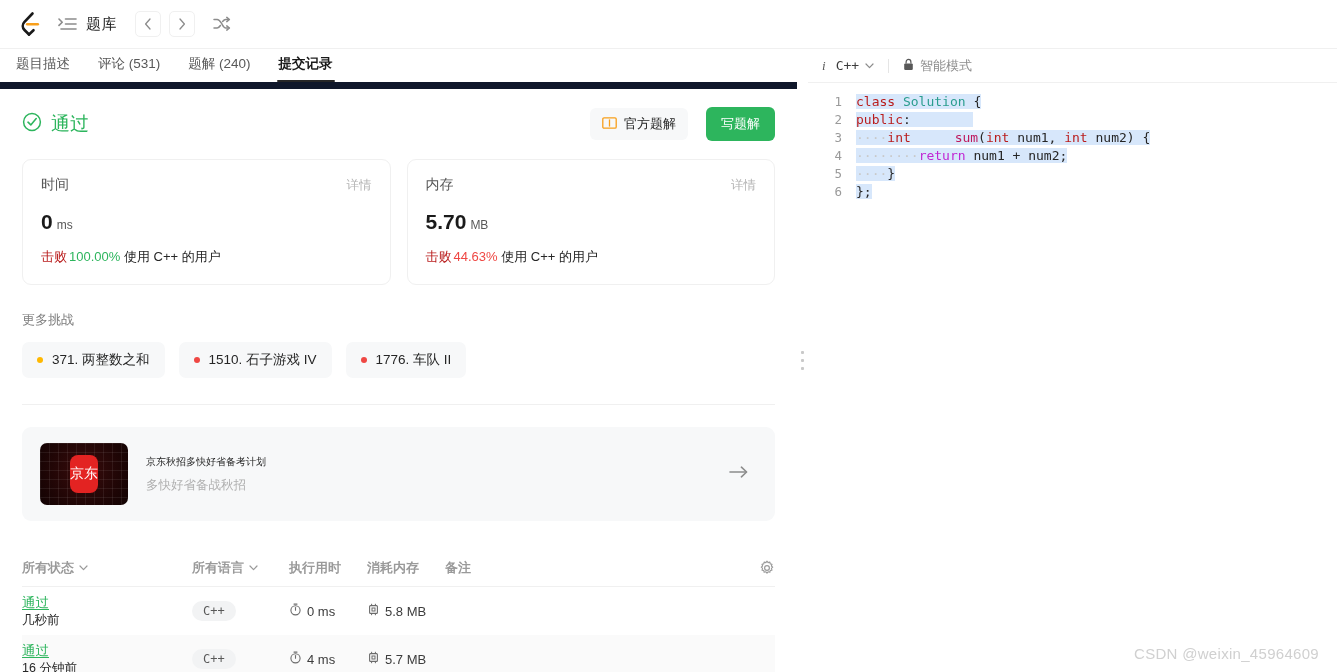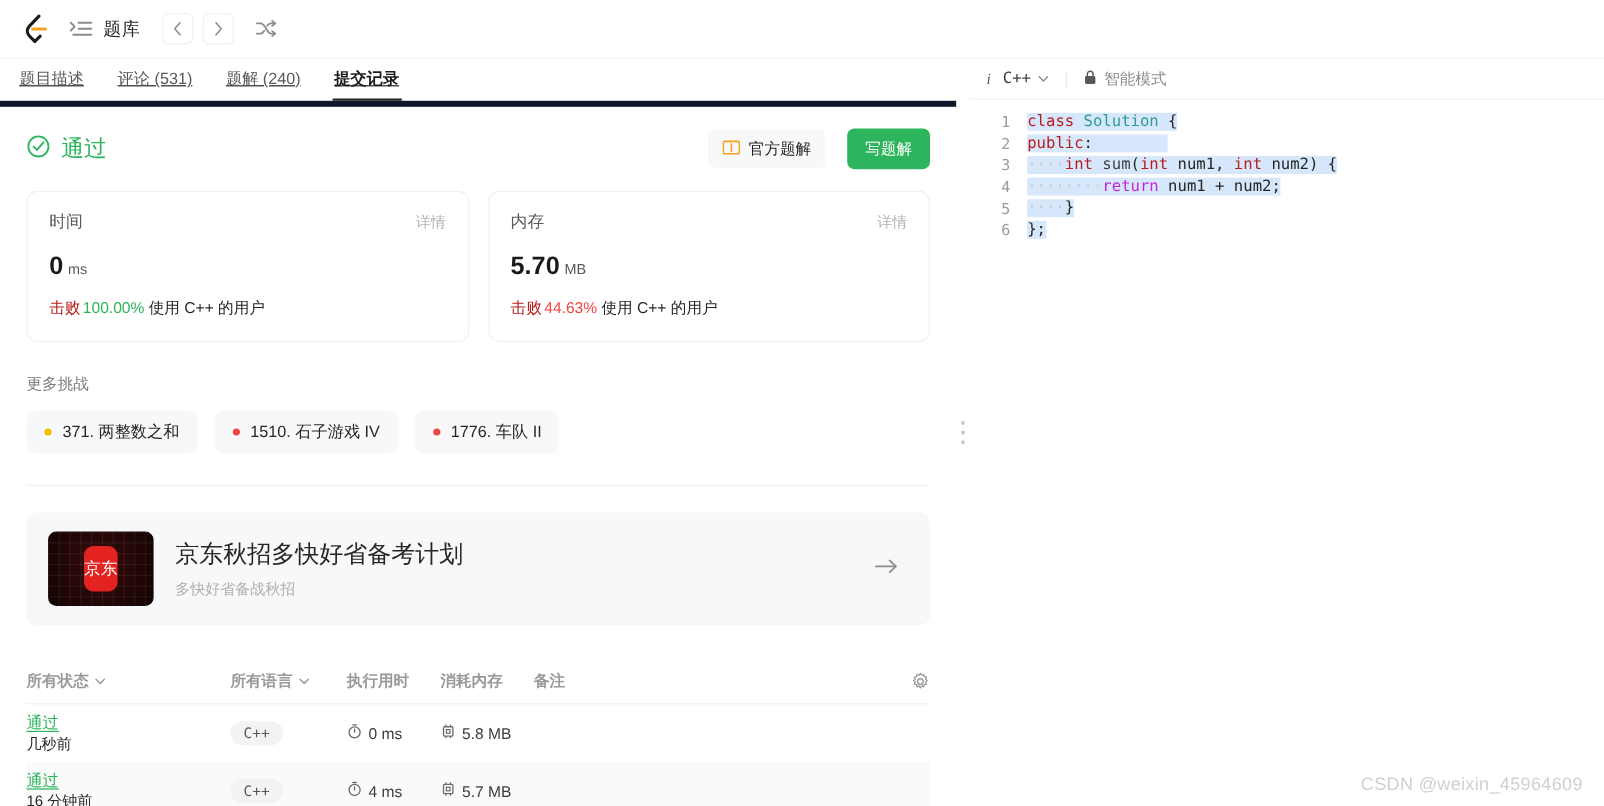--- a/index.html
+++ b/index.html
@@ -46,22 +46,21 @@
     cursor: col-resize; flex: 0 0 11px;
   }
   .splitter-grip { display:flex; flex-direction:column; gap:5px; }
   .splitter-grip i { display:block; width:3px; height:3px; background:#c9c9c9; border-radius:1px; }
   .right-pane { flex:1; height: 623px; background: #fff; position: relative; }
 
   
   .tabs {
     display: flex; align-items: flex-end; gap: 28px;
     padding: 0 16px; height: 40px;
-    border-bottom: 5px solid #0f172a;
-    text-decoration: underline;
+    border-bottom: 7px solid #0f172a;
   }
   .tab {
     font-size: 13.5px; color: #3c3c4399; color:#585858; padding-bottom: 9px;
     cursor: pointer; position: relative; white-space: nowrap;
   }
   .tab.active { color: #1a1a1a; font-weight: 600; }
   .tab.active::after {
     content:""; position:absolute; left:-2px; right:-2px; bottom:0;
     height: 2px; background:#262626; border-radius: 2px;
   }
@@ -125,21 +124,21 @@
     content:""; position:absolute; inset:0;
     background-image: linear-gradient(#ffffff12 1px, transparent 1px), linear-gradient(90deg,#ffffff12 1px, transparent 1px);
     background-size: 9px 9px;
   }
   .promo-logo {
     width: 28px; height: 38px; border-radius: 8px; background:#e32322;
     color:#fff; font-size: 14px; display:flex; align-items:center; justify-content:center;
     position:relative; z-index:2; letter-spacing:0px;
   }
   .promo-txt { flex:1; }
-  .promo-title { font-size: 20px; color:#262626; margin-bottom: 8px; }
+  .promo-title { font-size: 10px; color:#262626; margin-bottom: 8px; }
   .promo-sub { font-size: 12.5px; color:#b0b0b0; }
   .promo-arrow { color:#8c8c8c; padding-right: 8px; }
 
   
   .table { margin-top: 28px; }
   .thead {
     display:flex; align-items:center; height: 38px;
     border-bottom:1px solid #f0f0f0; font-size: 13px; color:#9a9a9a;
   }
   .th { display:flex; align-items:center; gap:5px;font-weight:bold; }
@@ -179,21 +178,21 @@
     padding: 10px 0 0 0;
     font-family: "DejaVu Sans Mono", "Liberation Mono", monospace;
     font-size: 13px; line-height: 18px;
   }
   .code-line { display:flex; white-space: pre; }
   .ln { width: 34px; text-align: right; color:#9a9a9a; padding-right: 14px; flex:0 0 48px; user-select:none; font-size:12.5px;}
   .ctext { position: relative; }
   .sel { background:#d7e7fb; }
   .kw  { color:#b91c1c; }
   .typ { color:#2a9d8f; }
-  .fn  { color:#404040; }
+  .fn  { color:#be185d;margin-left:36px; }
   .ret { color:#c026d3; }
   .pl  { color:#262626; }
   .ind { color:#c9c9c9; }
 
   .watermark {
     position:absolute; right: 18px; bottom: 10px;
     color:#d0d0d0; font-size: 15px; letter-spacing:.3px;
     font-family:"Liberation Sans", sans-serif;
   }
 </style>

